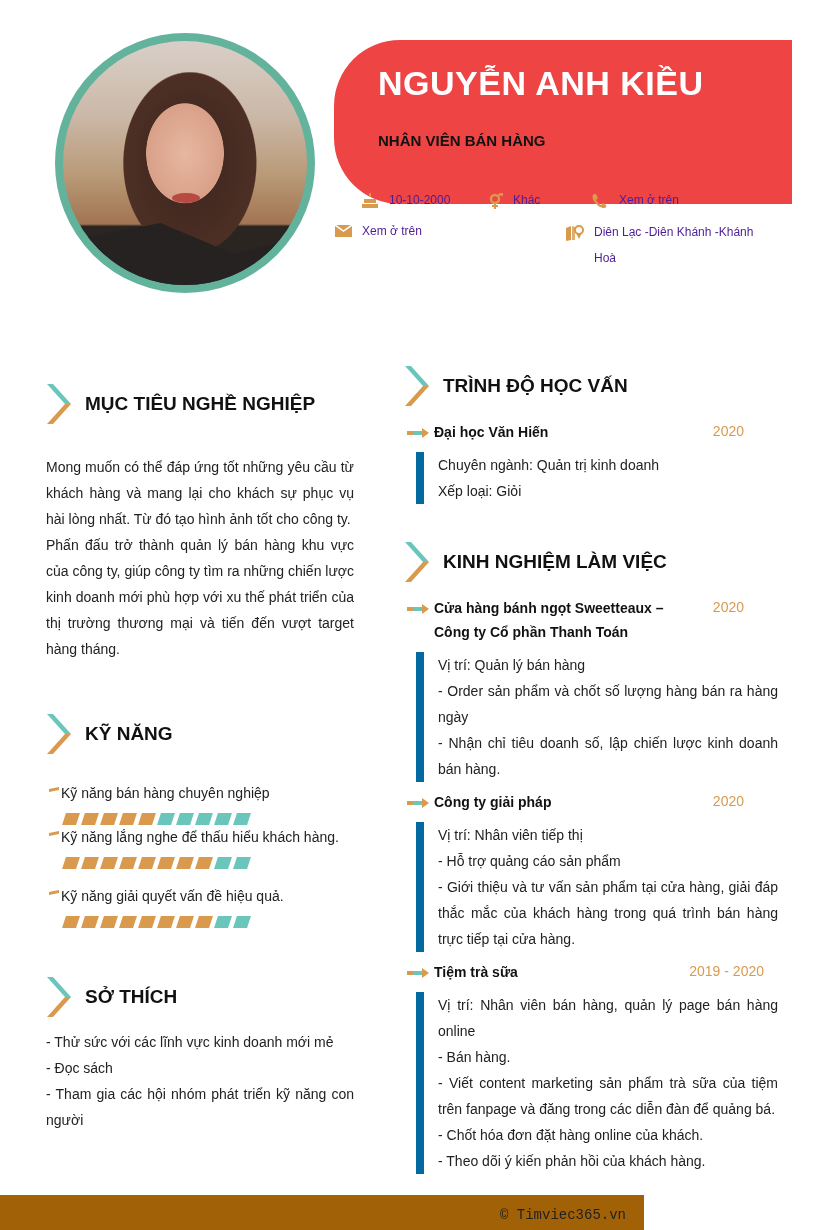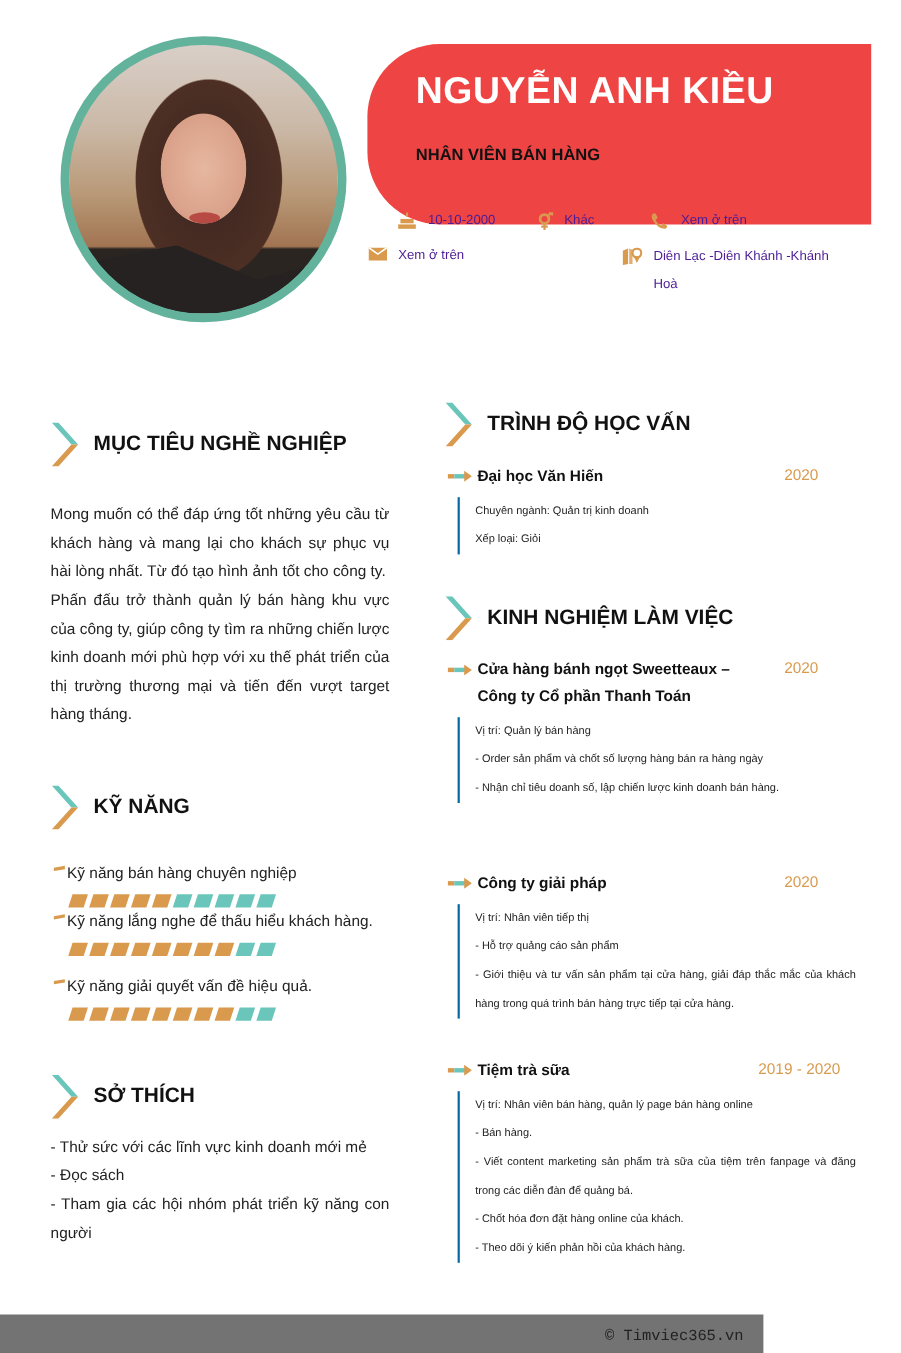--- a/index.html
+++ b/index.html
@@ -51,24 +51,24 @@
   .bar { width: 14px; height: 12px; transform: skewX(-18deg); }
   .bar.on { background: #d99a4e; }
   .bar.off { background: #6ac6ba; }
 
   
   .entry { position: absolute; left: 407px; width: 365px; }
   .entry .row { display: flex; align-items: flex-start; }
   .entry .arrow { width: 22px; height: 10px; margin-top: 4px; margin-right: 5px; flex: 0 0 22px; }
   .entry .org { font-size: 14px; font-weight: bold; color: #111; line-height: 24px; width: 235px; margin-top: -4px; }
   .entry .year { font-size: 14px; color: #d99a4e; margin-left: auto; margin-right: 28px; margin-top: -1px; }
-  .entry .body { margin-left: 9px; margin-top: 8px; border-left: 2px solid #0369a1; padding-left: 14px; font-size: 10px; line-height: 26px; color: #222; text-align: justify; width: 362px; }
+  .entry .body { margin-left: 9px; margin-top: 8px; border-left: 8px solid #0369a1; padding-left: 14px; font-size: 14px; line-height: 26px; color: #222; text-align: justify; width: 362px; }
   .entry .body div { }
 
-  .footer { position: absolute; left: 0; top: 1195px; width: 694px; height: 35px; background: #737373; }
+  .footer { position: absolute; left: 0; top: 1195px; width: 644px; height: 35px; background: #a16207; }
   .footer .copy { position: absolute; right: 18px; top: 12px; font-family: "Liberation Mono", "DejaVu Sans Mono", monospace; font-size: 14px; color: #222; }
 </style>
 </head>
 <body>
 
 <div class="avatar">
   <div class="lips"></div>
   <div class="shirt"></div>
 </div>
 

